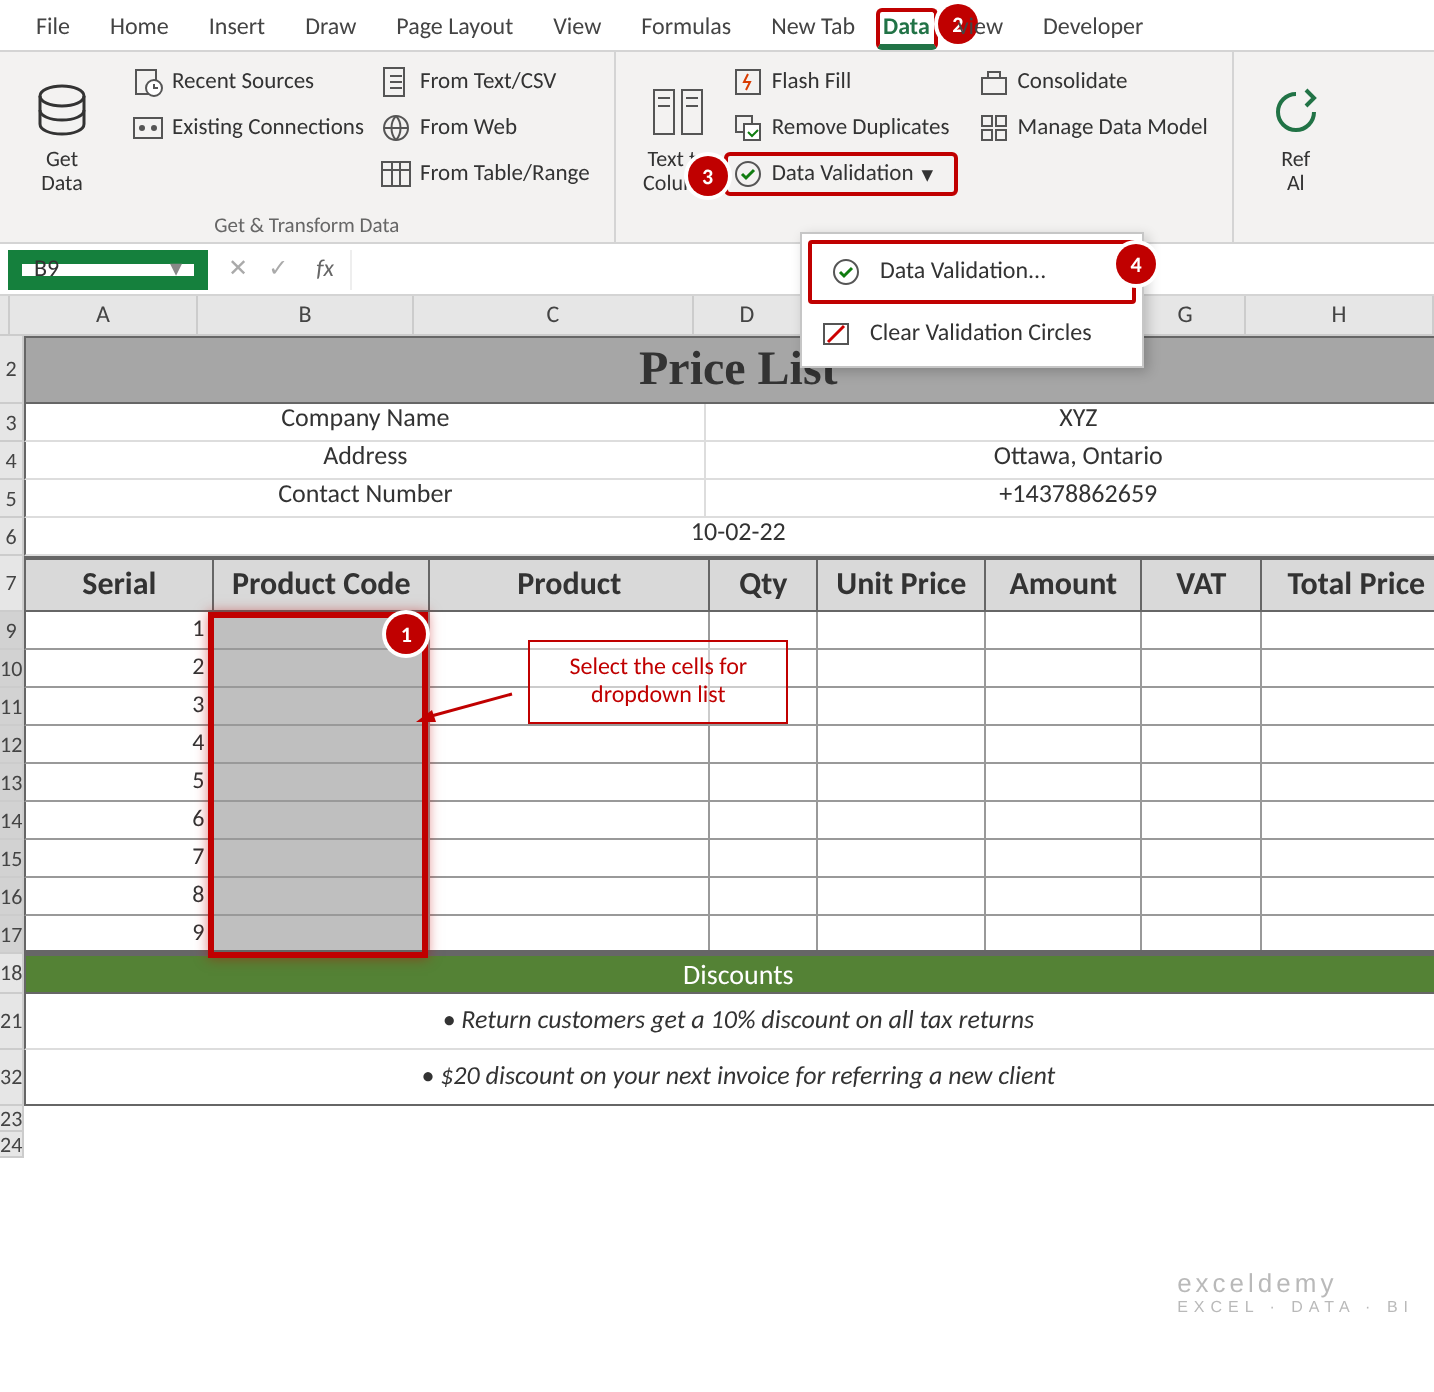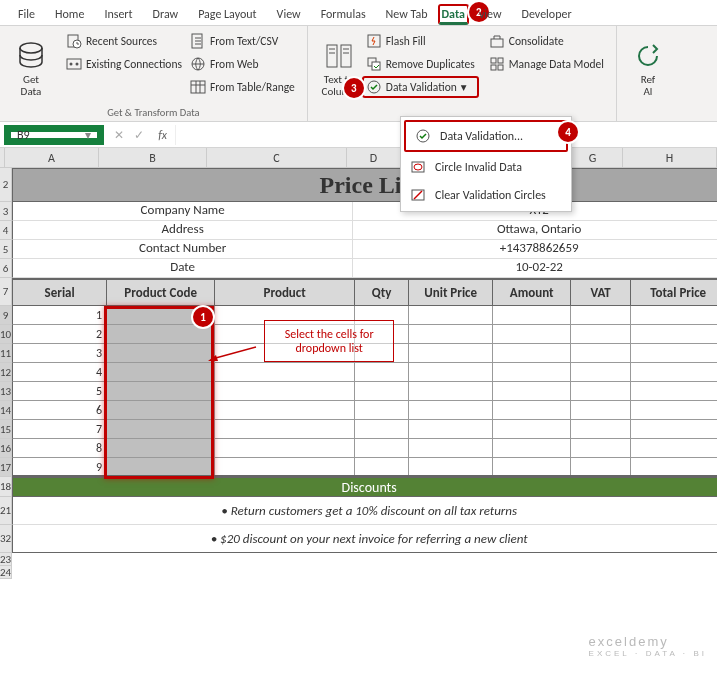--- a/index.html
+++ b/index.html
@@ -44,21 +44,21 @@
     .row-h { background: #e6e6e6; border-right: 1px solid #ccc; border-bottom: 1px solid #ccc; text-align: center; font-size: 11px; color: #444; display: flex; align-items: center; justify-content: center; }
     .row-h.sel { background: #d2d2d2; }
     .cells { position: relative; flex: 1; }
     
     .title-row { height: 34px; background: #a6a6a6; border: 1px solid #666; font-family: 'Times New Roman', serif; font-size: 24px; font-weight: bold; display: flex; align-items: center; justify-content: center; }
     .info-row { height: 19px; display: flex; border-left: 1px solid #666; border-right: 1px solid #666; border-bottom: 1px solid #ddd; }
     .info-left { width: 340px; text-align: center; font-size: 13px; border-right: 1px solid #ddd; }
     .info-right { flex: 1; text-align: center; font-size: 13px; }
     
     .header-row { height: 28px; display: flex; border: 1px solid #666; border-top: 2px solid #666; }
-    .header-cell { background: #d9d9d9; font-weight: bold; font-size: 13px; display: flex; align-items: center; justify-content: center; border-right: 1px solid #666; }
+    .header-cell { background: #d9d9d9; font-weight: bold; font-size: 16px; display: flex; align-items: center; justify-content: center; border-right: 1px solid #666; }
     
     .data-row { height: 19px; display: flex; border-left: 1px solid #666; border-right: 1px solid #666; border-bottom: 1px solid #999; }
     .data-cell { border-right: 1px solid #999; font-size: 12px; padding: 0 4px; display: flex; align-items: center; }
     .serial-cell { justify-content: flex-end; }
     .selected-cell { background: #bfbfbf; }
     
     .discount-hdr { height: 20px; background: #548235; color: #fff; text-align: center; font-size: 14px; border: 1px solid #666; line-height: 20px; }
     .discount-row { height: 28px; display: flex; align-items: center; justify-content: center; font-style: italic; font-size: 13px; border-left: 1px solid #666; border-right: 1px solid #666; border-bottom: 1px solid #ddd; }
     
     .sel-box { position: absolute; border: 3px solid #c00000; pointer-events: none; box-shadow: 0 0 6px rgba(192,0,0,0.5); }
@@ -245,29 +245,20 @@
 <div class="dropdown-menu">
   <div class="dropdown-item dd-hl" style="position:relative">
     <span class="icon">
         <svg width="16" height="16">
           <circle cx="8" cy="8" r="6" fill="none" stroke="#555"></circle>
           <path d="M5 8l2 2 4-4" stroke="#107c10" fill="none" stroke-width="1.5"></path>
         </svg>
       </span>
     <span>Data Validation...</span>
     <div class="callout" style="position:absolute;right:-12px;top:0">4</div>
-  </div>
-  <div class="dropdown-item">
-    <span class="icon">
-        <svg width="16" height="16">
-          <rect x="2" y="3" width="12" height="10" fill="none" stroke="#555"></rect>
-          <ellipse cx="8" cy="8" rx="4" ry="3" fill="none" stroke="#c00"></ellipse>
-        </svg>
-      </span>
-    <span>Circle Invalid Data</span>
   </div>
   <div class="dropdown-item">
     <span class="icon">
         <svg width="16" height="16">
           <rect x="2" y="3" width="12" height="10" fill="none" stroke="#555"></rect>
           <path d="M4 12L12 4" stroke="#c00" stroke-width="1.5"></path>
         </svg>
       </span>
     <span>Clear Validation Circles</span>
   </div>
@@ -332,21 +323,20 @@
           </div>
           <div class="info-row">
             <div class="info-left">Address</div>
             <div class="info-right">Ottawa, Ontario</div>
           </div>
           <div class="info-row">
             <div class="info-left">Contact Number</div>
             <div class="info-right">+14378862659</div>
           </div>
           <div class="info-row">
-            <div class="info-left">Date</div>
             <div class="info-right">10-02-22</div>
           </div>
         </div>
       <div class="header-row" id="header-row">
           <div class="header-cell" style="width: 94px;">Serial</div>
           <div class="header-cell" style="width: 108px;">Product Code</div>
           <div class="header-cell" style="width: 140px;">Product</div>
           <div class="header-cell" style="width: 54px;">Qty</div>
           <div class="header-cell" style="width: 84px;">Unit Price</div>
           <div class="header-cell" style="width: 78px;">Amount</div>

